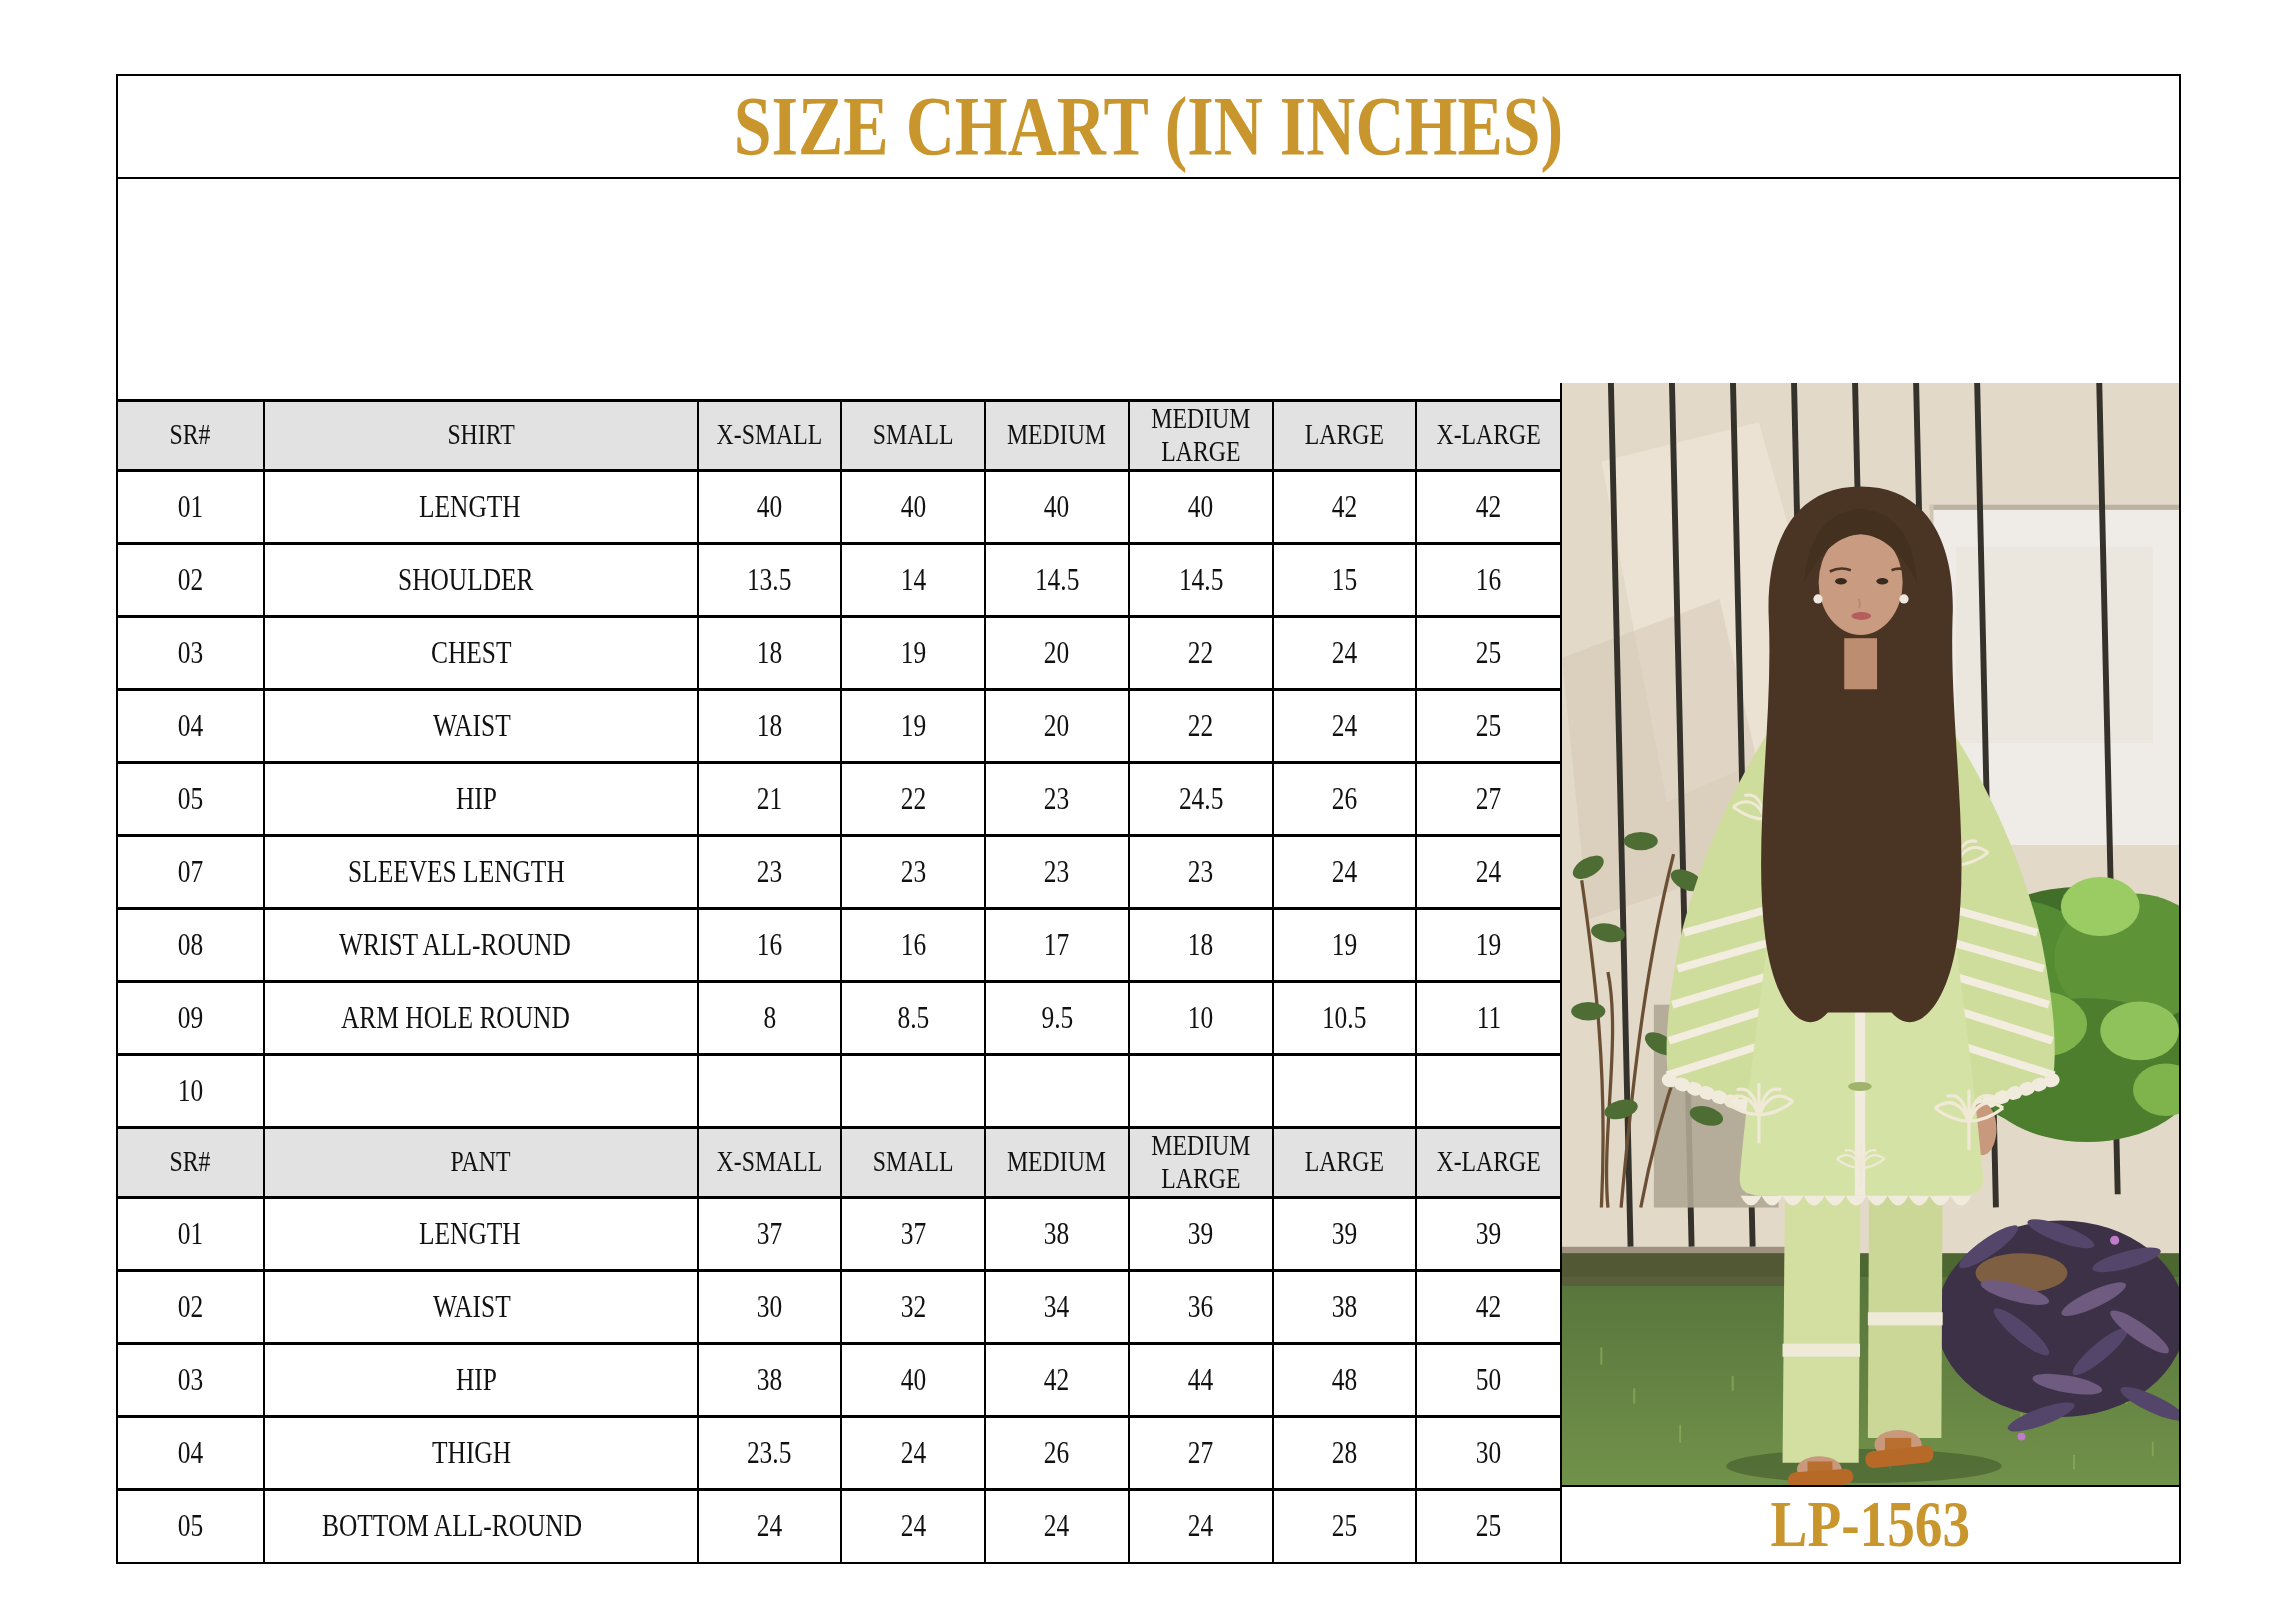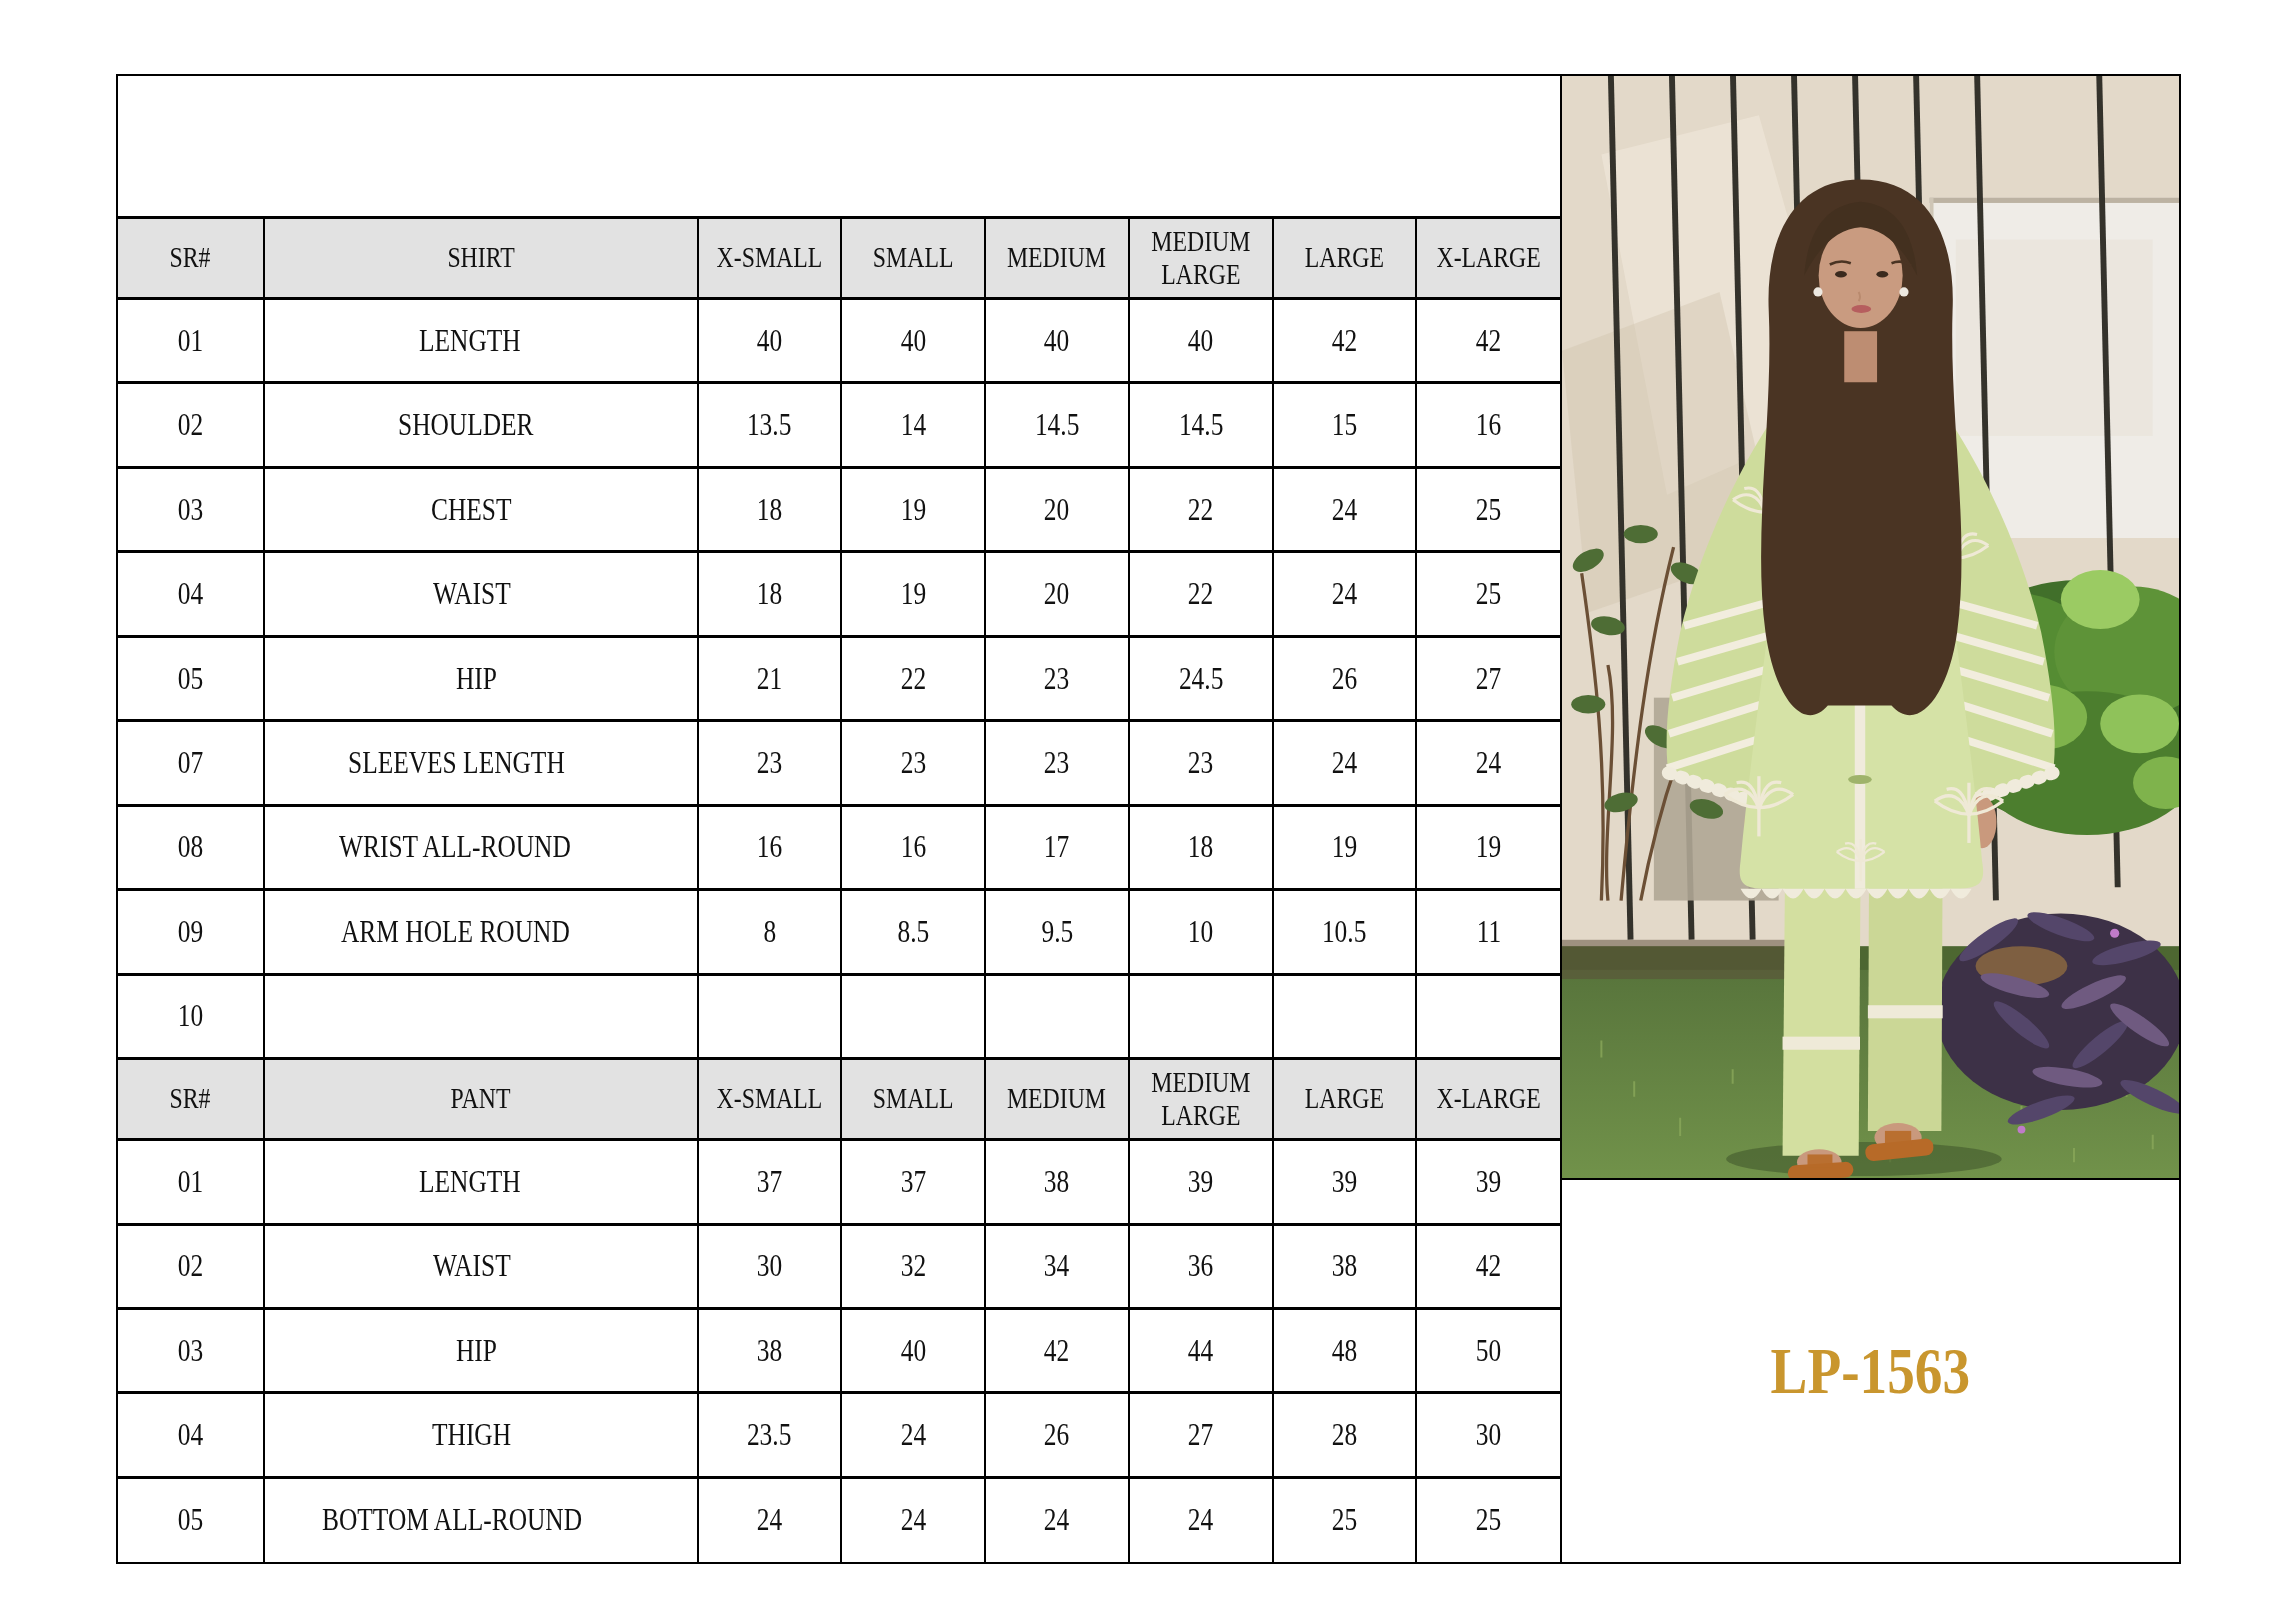--- a/index.html
+++ b/index.html
@@ -10,21 +10,21 @@
     display:flex;flex-direction:column;
   }
   .title-bar{
     height:101px;border-bottom:2.6px solid #000;flex:0 0 auto;
     display:flex;align-items:center;justify-content:center;background:#fff;
   }
   .title{
     font-weight:bold;font-size:85px;line-height:1;color:#C9962E;
     white-space:nowrap;display:inline-block;transform:scaleX(.8);transform-origin:50% 50%;
   }
-  .body-area{flex:1;display:flex;min-height:0;}
+  .body-area{flex:1;display:flex;min-height:0;align-items:flex-end;}
   .table-area{width:1442px;flex:0 0 auto;display:flex;flex-direction:column;background:#fff;}
   .gap-row{height:140px;flex:0 0 auto;background:#fff;}
   table.size-table{flex:1;width:100%;border-collapse:collapse;table-layout:fixed;}
   table.size-table td{
     border-left:2px solid #000;border-right:2px solid #000;border-top:3.9px solid #000;
     text-align:center;vertical-align:middle;font-size:31px;color:#111;
     overflow:hidden;padding:0;
   }
   table.size-table td:first-child{border-left:none;}
   table.size-table td:last-child{border-right:none;}
@@ -41,20 +41,23 @@
   .code{
     font-weight:bold;font-size:65px;color:#C9962E;white-space:nowrap;
     display:inline-block;transform:scaleX(.85);
   }
 </style>
 </head>
 <body>
 
 <div class="frame">
 
+  <div class="title-bar">
+    <span class="title">SIZE CHART (IN INCHES)</span>
+  </div>
 
   <div class="body-area">
 
     <div class="table-area">
       <div class="gap-row"></div>
       <table class="size-table">
         <colgroup>
           <col style="width:10.1%">
             <col style="width:30.1%">
           <col style="width:9.97%">

